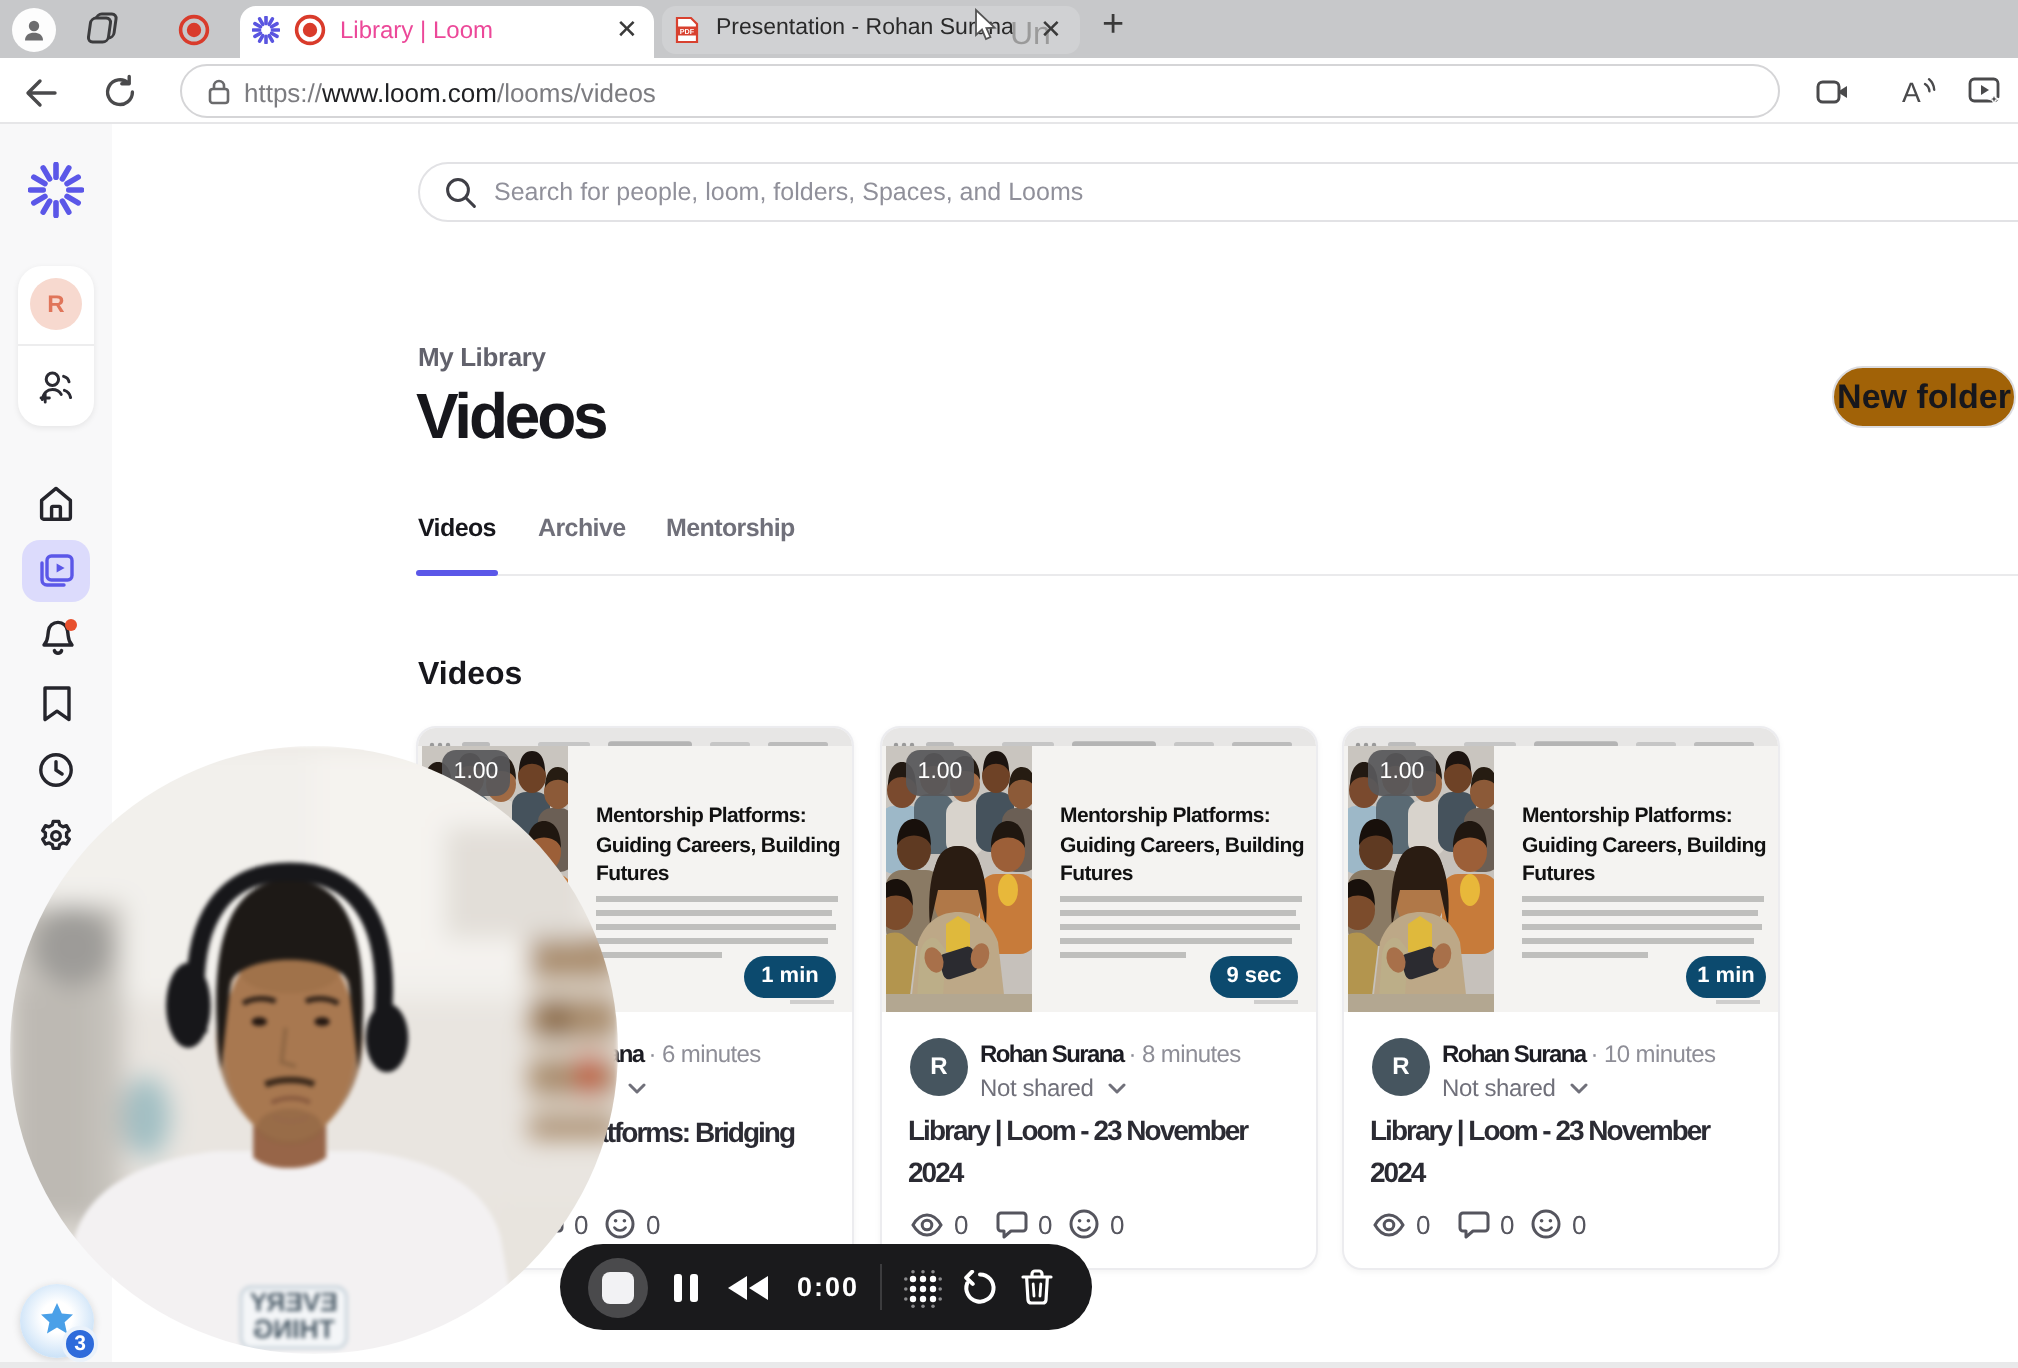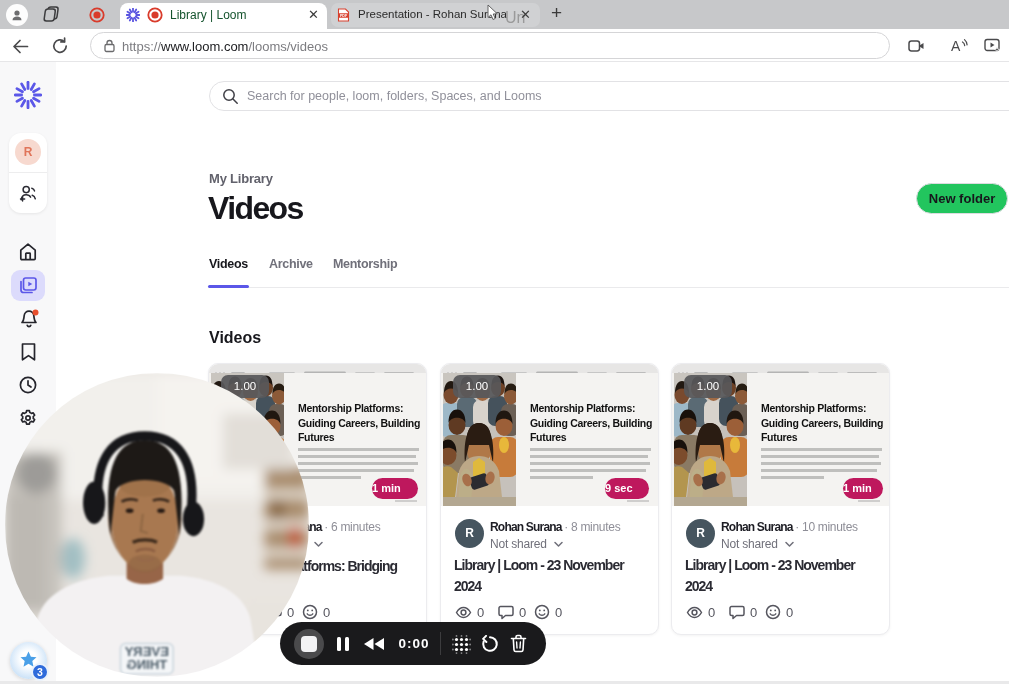--- a/index.html
+++ b/index.html
@@ -17,22 +17,22 @@
 
 #sidebar { position:absolute; left:0; top:62px; width:56px; height:622px; background:#f8f8f9; }
 #main { position:absolute; left:56px; top:62px; width:953px; height:622px; background:#fff; }
 
 .card { position:absolute; top:363px; width:219px; height:272px; background:#fff; border:1px solid #ececef; border-radius:10px; box-shadow:0 1px 3px rgba(0,0,0,0.05); }
 .tstrip { position:absolute; left:0; top:0; width:217px; height:9px; background:#e7e6e5; border-radius:9px 9px 0 0; overflow:hidden; }
 .slidebg { position:absolute; left:0; top:9px; width:217px; height:133px; background:#f4f3f1; }
 .photo { position:absolute; left:2px; top:9px; }
 .slidetitle { position:absolute; left:89px; top:37px; width:126px; font-size:10.5px; font-weight:bold; color:#111; line-height:14.5px; letter-spacing:-0.3px; }
 .spara { position:absolute; left:89px; height:2.5px; background:#b2b1b0; opacity:0.8; }
-.badge100 { position:absolute; left:12px; top:11px; width:48px; height:23px; background:rgba(88,88,90,0.93); border-radius:7px; color:#fff; font-size:11.5px; text-align:center; line-height:23px; }
-.dur { position:absolute; top:114px; height:21px; background:#be185d; border-radius:11px; color:#fff; font-size:11px; font-weight:bold; text-align:left; line-height:21px; }
+.badge100 { position:absolute; left:12px; top:11px; width:34px; height:23px; background:rgba(88,88,90,0.93); border-radius:7px; color:#fff; font-size:11.5px; text-align:center; line-height:23px; }
+.dur { position:absolute; top:114px; height:21px; background:#0c4a6e; border-radius:11px; color:#fff; font-size:11px; font-weight:bold; text-align:center; line-height:21px; }
 .avatar { position:absolute; left:14px; top:155px; width:29px; height:29px; border-radius:50%; background:#46555f; color:#fff; font-size:12px; font-weight:bold; text-align:center; line-height:29px; }
 .nm { position:absolute; left:49px; top:156px; font-size:12px; font-weight:bold; color:#1d1d24; white-space:nowrap; letter-spacing:-0.8px; }
 .nm .tm { font-weight:normal; color:#8e8e97; font-size:12px; letter-spacing:-0.3px; }
 .shared { position:absolute; left:49px; top:173px; font-size:12px; color:#70707a; letter-spacing:-0.2px; }
 .vtitle { position:absolute; left:13px; top:191px; width:176px; font-size:14px; font-weight:bold; color:#2b2b33; line-height:20.5px; letter-spacing:-1px; }
 .stats { position:absolute; left:0; top:240px; width:219px; height:18px; color:#55555e; }
 .stats span { position:absolute; font-size:13px; top:1px; }
 .chev { position:relative; top:-1px; margin-left:4px; }
 
 #bottomstrip { position:absolute; left:0; top:681px; width:1009px; height:3px; background:#e9e9ea; }
@@ -73,21 +73,21 @@
         <line x1="14" y1="7.6" x2="14" y2="1.2"></line>
       <line x1="17.2" y1="8.46" x2="20.4" y2="2.92"></line>
         <line x1="19.54" y1="10.8" x2="25.08" y2="7.6"></line>
     </g>
   </svg>
 
   <svg class="abs" style="left:147px;top:7px;" width="16" height="16" viewBox="0 0 16 16">
     <circle cx="8" cy="8" r="6.7" fill="none" stroke="#d93b2b" stroke-width="1.8"></circle>
     <circle cx="8" cy="8" r="3.6" fill="#d93b2b"></circle>
   </svg>
-  <div class="abs" style="left:170px;top:8px;font-size:12px;color:#14532d;">Library | Loom</div>
+  <div class="abs" style="left:170px;top:8px;font-size:12px;color:#ec4899;">Library | Loom</div>
   <div class="abs" style="left:308px;top:7px;font-size:13px;color:#3a3a3a;">✕</div>
   <div id="tab2"></div>
 
   <svg class="abs" style="left:337px;top:8px;" width="13" height="14" viewBox="0 0 13 14">
     <path d="M1.5 1 h7 l3 3 v9 h-10 z" fill="#fff" stroke="#d8412f" stroke-width="1.1"></path>
     <rect x="1" y="5.2" width="11" height="4.6" rx="1" fill="#d8412f"></rect>
     <text x="6.5" y="8.9" font-size="3.6" fill="#fff" text-anchor="middle" font-weight="bold" font-family="Liberation Sans">PDF</text>
   </svg>
   <div class="abs" style="left:358px;top:8px;font-size:11.5px;color:#2a2a2a;">Presentation - Rohan Surana</div>
   <div class="abs" style="left:505px;top:9px;font-size:16px;color:#9a9a9a;">Un</div>
@@ -192,21 +192,21 @@
 
   <div class="abs" style="left:209px;top:81px;width:830px;height:30px;border:1px solid #e2e2e5;border-radius:16px;background:#fff;"></div>
   <svg class="abs" style="left:222px;top:88px;" width="17" height="17" viewBox="0 0 17 17">
     <circle cx="7" cy="7" r="5.2" fill="none" stroke="#3f3f46" stroke-width="1.5"></circle>
     <line x1="11" y1="11" x2="15.2" y2="15.2" stroke="#3f3f46" stroke-width="1.5" stroke-linecap="round"></line>
   </svg>
   <div class="abs" style="left:247px;top:89px;font-size:12.5px;color:#90909a;">Search for people, loom, folders, Spaces, and Looms</div>
 
   <div class="abs" style="left:209px;top:171px;font-size:13px;font-weight:bold;color:#62626c;letter-spacing:-0.2px;">My Library</div>
   <div class="abs" style="left:208px;top:190px;font-size:32px;font-weight:bold;color:#17171c;letter-spacing:-1.6px;">Videos</div>
-  <div class="abs" style="left:916px;top:183px;width:92px;height:31px;border:1px solid #dcdce0;border-radius:16px;background:#22c55e;text-align:center;line-height:29px;font-size:13px;font-weight:bold;color:#17171c;">New folder</div>
+  <div class="abs" style="left:916px;top:183px;width:92px;height:31px;border:1px solid #dcdce0;border-radius:16px;background:#a16207;text-align:center;line-height:29px;font-size:17px;font-weight:bold;color:#17171c;">New folder</div>
 
   <div class="abs" style="left:209px;top:257px;font-size:12.5px;font-weight:bold;color:#17171c;letter-spacing:-0.3px;">Videos</div>
   <div class="abs" style="left:269px;top:257px;font-size:12.5px;font-weight:bold;color:#70707a;letter-spacing:-0.3px;">Archive</div>
   <div class="abs" style="left:333px;top:257px;font-size:12.5px;font-weight:bold;color:#70707a;letter-spacing:-0.3px;">Mentorship</div>
   <div class="abs" style="left:209px;top:287px;width:800px;height:1px;background:#eaeaec;"></div>
   <div class="abs" style="left:208px;top:285px;width:41px;height:3px;background:#5b57e8;border-radius:2px;"></div>
 
   <div class="abs" style="left:209px;top:329px;font-size:16px;font-weight:bold;color:#17171c;">Videos</div>
 
   <svg width="0" height="0" style="position:absolute;">

